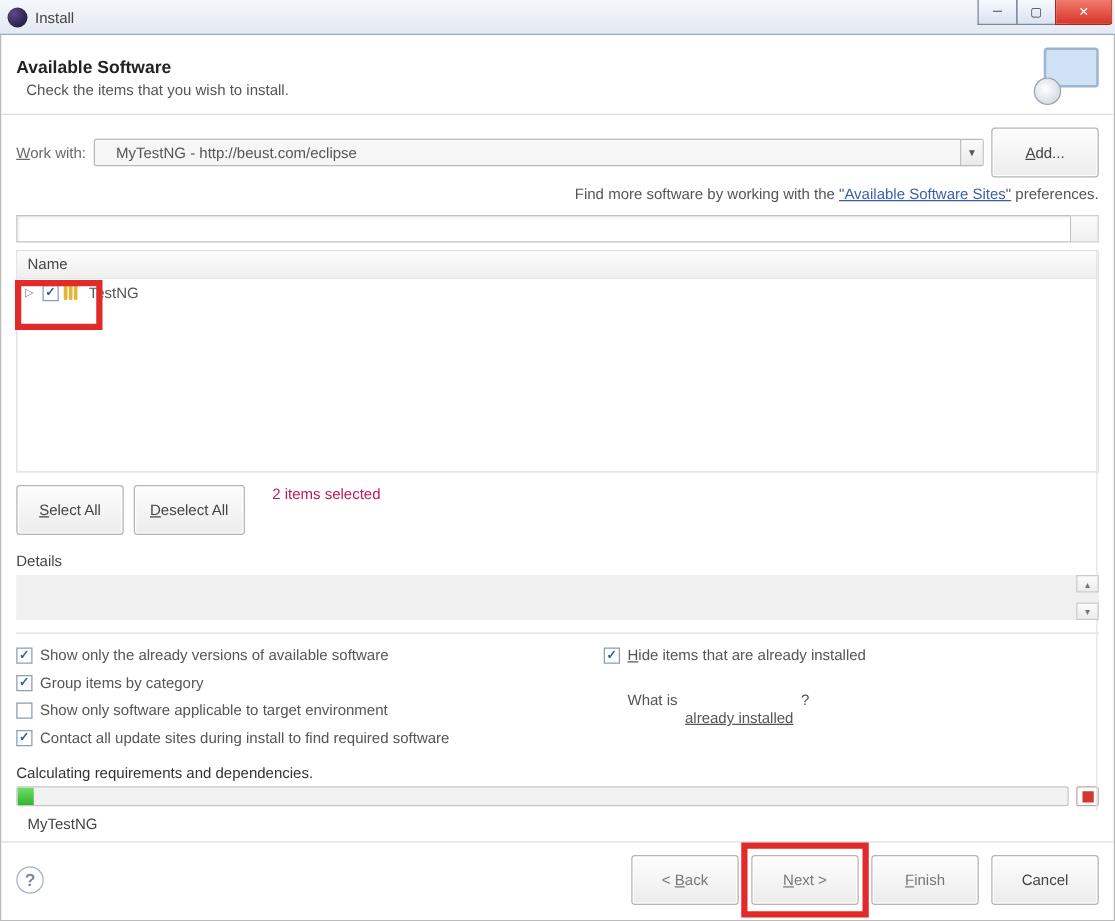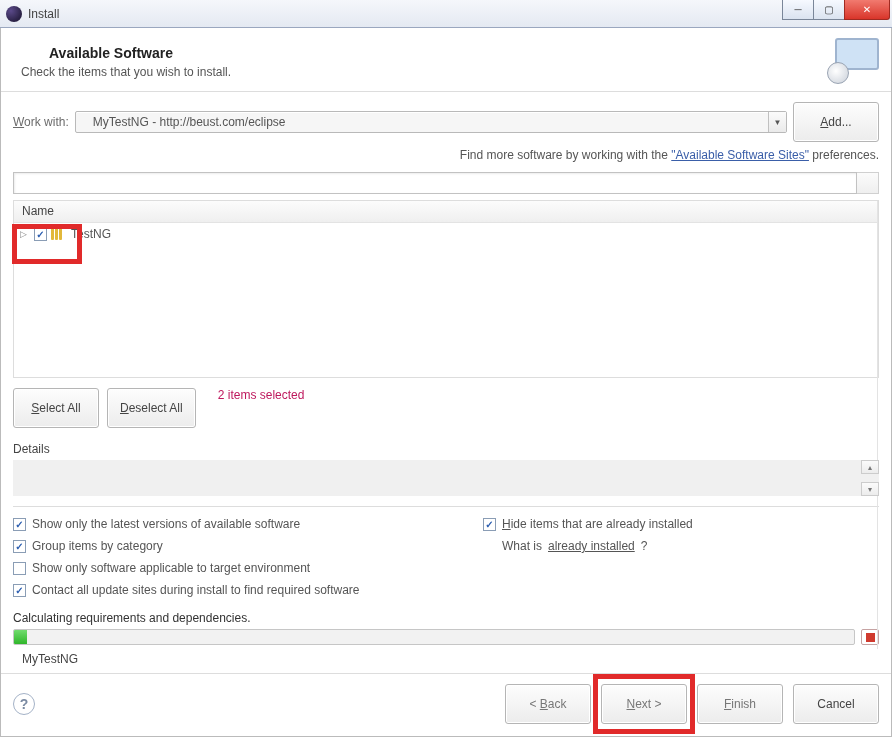--- a/index.html
+++ b/index.html
@@ -43,21 +43,21 @@
     border: 1px solid #bbb; border-top: none;
   }
 
   
   .banner {
     height: 64px; border-bottom: 1px solid #ddd;
     display: flex; align-items: center; padding: 0 12px;
     position: relative;
   }
   .banner-text { flex: 1; padding-top: 4px; }
-  .banner-title { font-weight: bold; font-size: 14px; margin-bottom: 4px; color: #222; margin-left: 36px; }
+  .banner-title { font-weight: bold; font-size: 14px; margin-bottom: 4px; color: #222; }
   .banner-sub { font-size: 12px; color: #555; margin-left: 8px; }
   .banner-icon {
     width: 52px; height: 48px; position: relative;
   }
   .banner-icon .monitor {
     width: 44px; height: 32px; border: 2px solid #9fb4cf; background: #cfe2f5;
     border-radius: 3px; position: absolute; right: 0; top: 2px;
   }
   .banner-icon .disc {
     width: 22px; height: 22px; border-radius: 50%;
@@ -174,21 +174,21 @@
 
   
   .opts { display: flex; gap: 40px; }
   .opts-col { display: flex; flex-direction: column; gap: 8px; }
   .opt { display: flex; align-items: center; gap: 6px; font-size: 12px; color: #555; }
   .opt .chk2 {
     width: 13px; height: 13px; border: 1px solid #8a9db5; background: #fff;
     display: inline-flex; align-items: center; justify-content: center;
     font-size: 10px; color: #2a5db0; font-weight: bold;
   }
-  .opt.linklike span.link { text-decoration: underline; color: #555; }
+  .opt.linklike span.link { text-decoration: underline; color: #555; margin-top: 28px; }
 
   
   .status-line { margin-top: 14px; font-size: 12px; color: #333; }
   .progress-row { margin-top: 4px; display:flex; align-items:center; gap:6px; }
   .progress {
     flex: 1; height: 16px; border: 1px solid #c6c6c6; border-radius: 2px;
     background: #f2f2f2; position: relative; overflow: hidden;
   }
   .progress .fill { position:absolute; left:0; top:0; bottom:0; width: 1.5%; background: linear-gradient(#71dc6e,#2fb62a); }
   .stop-btn {
@@ -298,21 +298,21 @@
         <div class="ar">▾</div>
       </div>
     </div>
 
     <div class="sep"></div>
 
     <div class="opts">
       <div class="opts-col" style="flex:0 0 430px;">
         <div class="opt">
           <span class="chk2">✓</span>
-          <span>Show only the latest versions of available software</span>
+          <span>Show only the already versions of available software</span>
         </div>
         <div class="opt">
           <span class="chk2">✓</span>
           <span>Group items by category</span>
         </div>
         <div class="opt">
           <span class="chk2"></span>
           <span>Show only software applicable to target environment</span>
         </div>
         <div class="opt">

